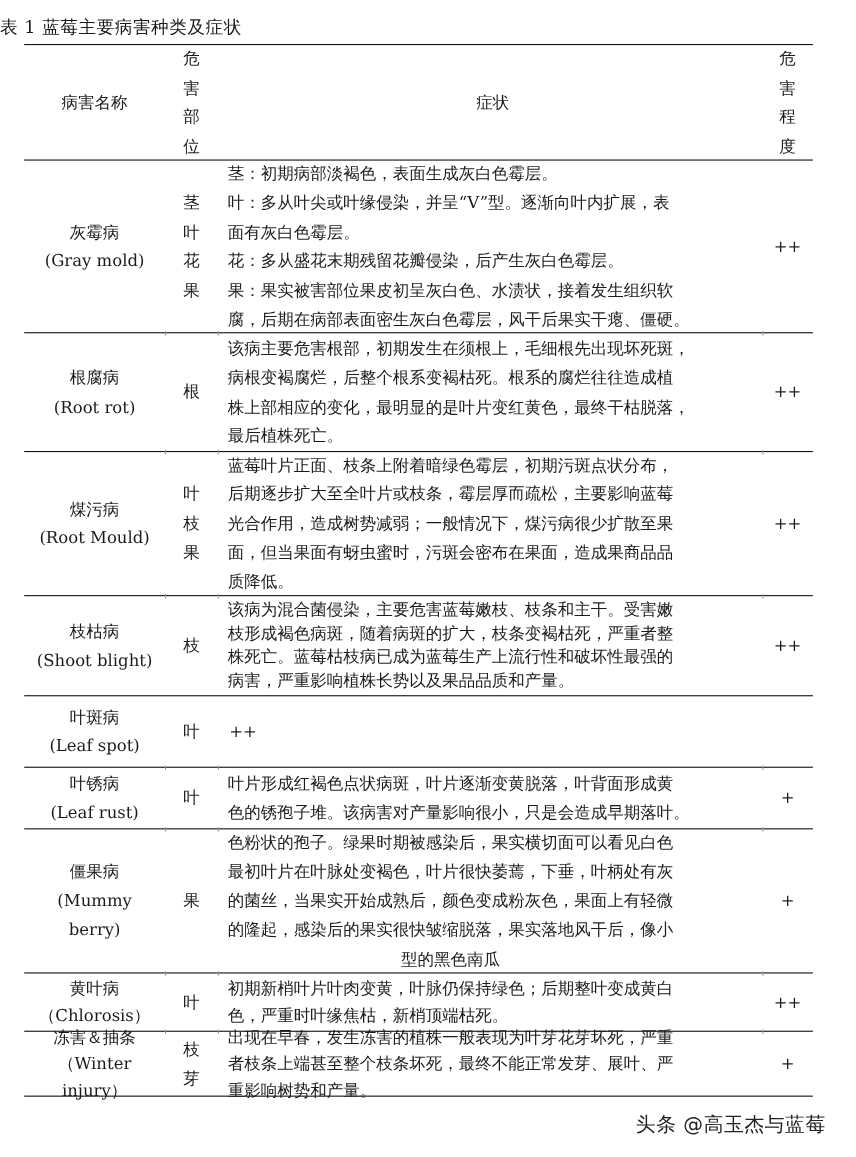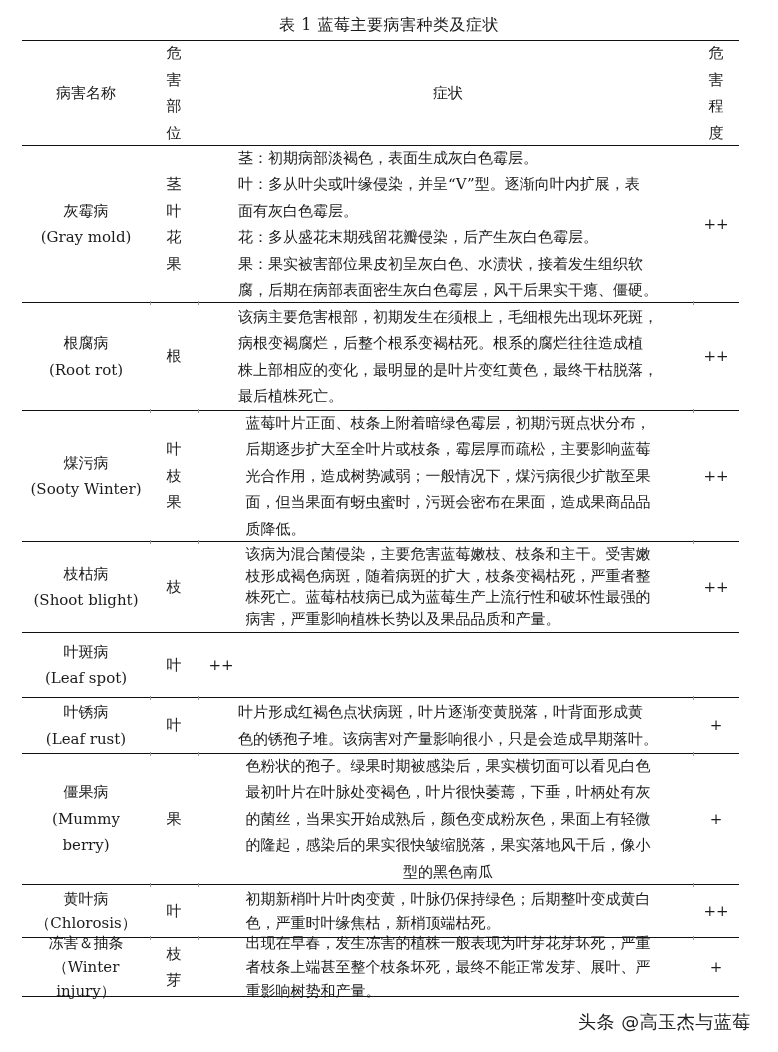--- a/index.html
+++ b/index.html
@@ -13,21 +13,20 @@
       position: relative;
       overflow: hidden;
       font-family: "DejaVu Serif", "Liberation Serif", serif;
       color: #1a1a1a;
     }
     .caption {
       position: absolute;
       top: 14px;
       left: 0;
       width: 778px;
-      text-align: center;
       font-size: 16px;
       line-height: 22px;
       letter-spacing: 0.5px;
     }
     .table {
       position: absolute;
       left: 22px;
       top: 40px;
       width: 717px;
     }
@@ -52,21 +51,21 @@
       width: 128px;
       flex-direction: column;
       text-align: center;
     }
     .c-part {
       width: 48px;
       flex-direction: column;
     }
     .c-sym {
       width: 495px;
-      justify-content: center;
+      justify-content: flex-start;
       padding-left: 9px;
       padding-right: 4px;
       text-align: justify;
     }
     .c-lvl {
       width: 46px;
       flex-direction: column;
     }
     .vstack span {
       display: block;
@@ -171,21 +170,21 @@
       <span>++</span>
     </div>
   </div>
 
   <div class="row" style="height:131px;">
     <div class="tick" style="left:128px;"></div>
       <div class="tick" style="left:176px;"></div>
       <div class="tick" style="left:671px;"></div>
     <div class="cell c-name">
       <span>煤污病</span>
-      <span class="en">(Sooty Winter)</span>
+      <span class="en">(Root Mould)</span>
     </div>
     <div class="cell c-part vstack">
       <span>叶</span>
       <span>枝</span>
       <span>果</span>
     </div>
     <div class="cell c-sym">
       <div class="sym-lines">
         <span>蓝莓叶片正面、枝条上附着暗绿色霉层，初期污斑点状分布，</span>
         <span>后期逐步扩大至全叶片或枝条，霉层厚而疏松，主要影响蓝莓</span>

